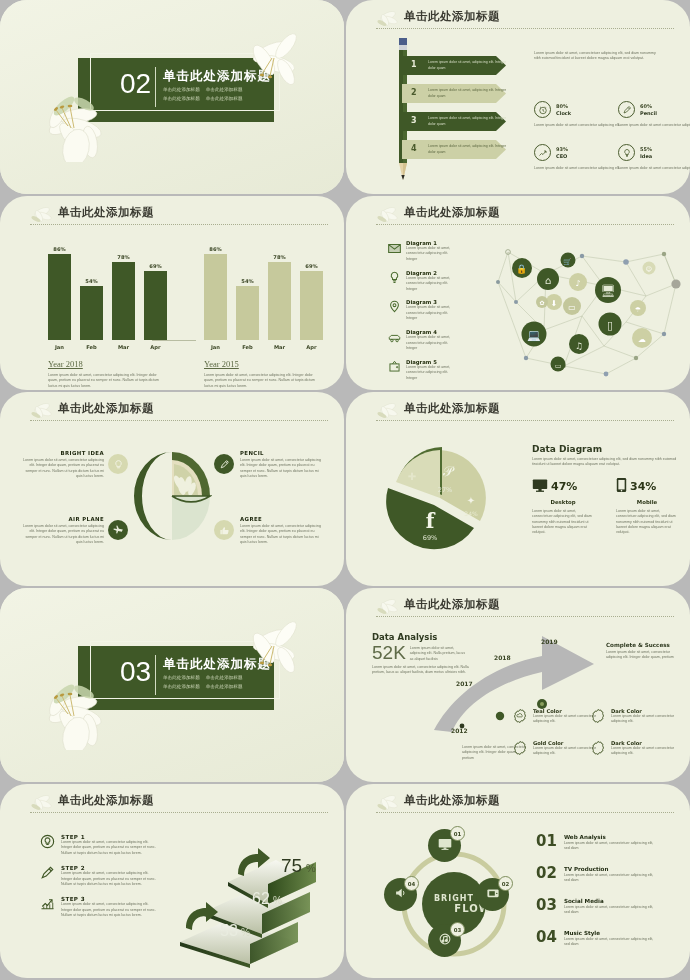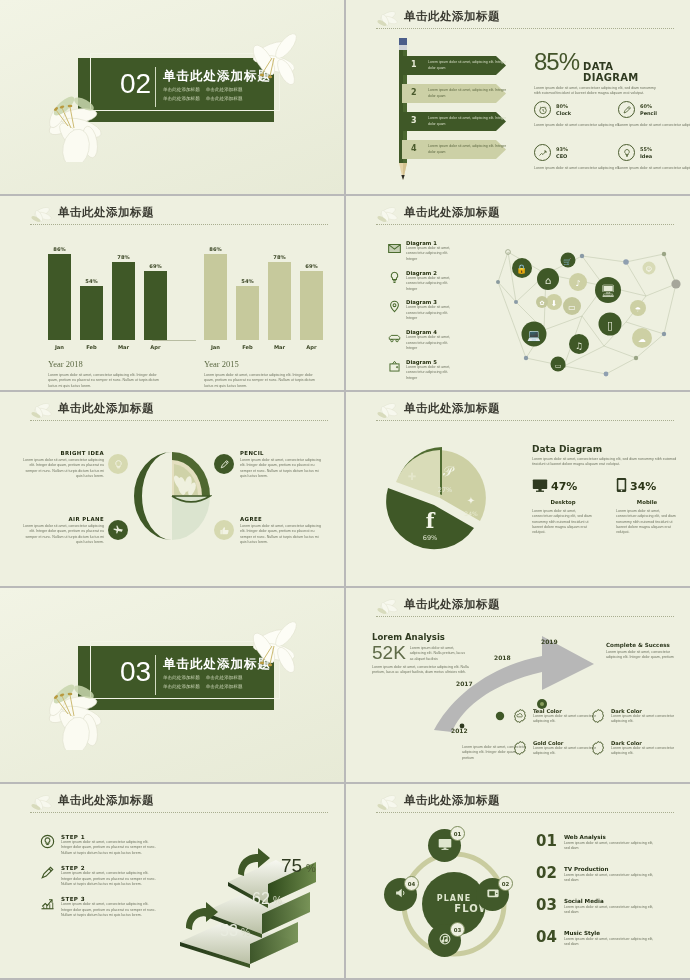--- a/index.html
+++ b/index.html
@@ -14,20 +14,21 @@
     display: grid;
     grid-template-columns: 344px 344px;
     grid-template-rows: repeat(5, 194px);
     gap: 2px;
     background: #b9b9b9;
   }
   .slide {
     position: relative;
     background: #eef0e0;
     overflow: hidden;
+    border-radius: 27px;
   }
   
   .stitle { position: absolute; top: 9px; left: 28px; right: 16px; height: 22px; }
   .stitle .txt {
     font-size: 11.5px; font-weight: bold; color: #3b3b32;
     letter-spacing: .5px; font-family: "DejaVu Sans", sans-serif;
     position: relative; z-index: 3; padding-left: 30px;
   }
   .stitle .dots {
     position: absolute; left: 2px; right: 0; top: 19px;
@@ -102,21 +103,21 @@
   .bval {
     position: absolute; bottom: 100%; left: 0; right: 0; text-align: center;
     font-size: 5.2px; font-weight: bold; color: #3a4524; padding-bottom: 2px;
     font-family: "DejaVu Sans", sans-serif;
   }
   .bcats { display: flex; gap: 9px; margin-top: 4px; }
   .bcats div {
     width: 23px; text-align: center; font-size: 5.2px; font-weight: bold; color: #3a4524;
     font-family: "DejaVu Sans", sans-serif;
   }
-  .yrlabel { font-size: 8.5px; color: #5d6a44; font-family: "Liberation Serif", serif; margin-top: 9px; }
+  .yrlabel { font-size: 8.5px; color: #5d6a44; font-family: "Liberation Serif", serif; margin-top: 9px; text-decoration: underline; }
   
   .dlist { position: absolute; left: 42px; top: 44px; width: 72px; }
   .ditem { display: flex; gap: 5px; margin-bottom: 7.5px; }
   .dicon { width: 13px; flex: 0 0 13px; color: #4a6b2e; }
   .dname { font-size: 5.3px; font-weight: bold; color: #25300f; font-family: "DejaVu Sans", sans-serif; }
   
   .ft { position: absolute; width: 82px; }
   .ft .h { font-size: 5.4px; font-weight: bold; color: #232c13; letter-spacing: .4px;
     font-family: "DejaVu Sans", sans-serif; }
   .ft .d { margin-top: 2px; }
@@ -285,24 +286,20 @@
       <div class="arrow">
         <svg class="bg" viewBox="0 0 104 19" preserveAspectRatio="none">
             <polygon points="0,0 94,0 104,9.5 94,19 0,19" fill="#ccd0a6"></polygon>
           </svg>
         <span class="n" style="color:#4a5a2c;">4</span>
         <span class="t" style="color:#5f6a44;">Lorem ipsum dolor sit amet, adipiscing elit. Integer dolor quam</span>
       </div>
     </div>
 
     <div style="position:absolute;left:188px;top:48px;width:130px;">
-      <div style="display:flex;align-items:baseline;gap:4px;">
-        <span class="big-pct">85%</span>
-        <span class="dd-label">DATA DIAGRAM</span>
-      </div>
       <div class="lorem" style="margin-top:3px;width:124px;">Lorem ipsum dolor sit amet, consectetuer adipiscing elit, sed diam nonummy nibh euismod tincidunt ut laoreet dolore magna aliquam erat volutpat.</div>
     </div>
 
     <div class="stat" style="left:188px;top:101px;">
       <div class="row">
         <div class="circ">
           <svg width="10" height="10" viewBox="0 0 20 20" fill="none" stroke="currentColor" stroke-width="1.6">
               <circle cx="10" cy="11" r="6.5"></circle>
               <path d="M10 8v3.5l2.5 1.5"></path>
               <path d="M6 3.5l-1.6 1.6M14 3.5l1.6 1.6"></path>
@@ -787,21 +784,21 @@
       </svg>
       <div class="txt">单击此处添加标题</div>
       <div class="dots"></div>
     </div>
 
     <svg style="position:absolute;left:84px;top:44px;width:170px;height:100px;" viewBox="0 0 170 100">
       <path d="M4 98 C22 64 60 34 112 24 L112 4 L164 32 L112 58 L112 40 C68 50 34 72 22 100 Z" fill="#b7b7b7"></path>
     </svg>
 
     <div style="position:absolute;left:26px;top:44px;width:104px;">
-      <div class="hd" style="font-size:8.5px;">Lorem Analysis</div>
+      <div class="hd" style="font-size:8.5px;">Data Analysis</div>
       <div style="display:flex;gap:4px;align-items:flex-start;margin-top:1px;">
         <span style="font-size:19px;color:#5f6b48;font-weight:300;line-height:20px;">52K</span>
         <span class="lorem" style="width:58px;padding-top:3px;">Lorem ipsum dolor sit amet, adipiscing elit. Nulla pretium, lacus ac aliquet facilisis</span>
       </div>
       <div class="lorem" style="margin-top:2px;width:100px;">Lorem ipsum dolor sit amet, consectetur adipiscing elit. Nulla pretium, lacus ac aliquet facilisis, diam metus ultricies nibh.</div>
     </div>
 
     <div class="yrtag" style="left:105px;top:139px;">2012</div>
     <div class="yrtag" style="left:110px;top:92px;">2017</div>
     <div class="yrtag" style="left:148px;top:66px;">2018</div>
@@ -968,21 +965,21 @@
       </svg>
       <div class="txt">单击此处添加标题</div>
       <div class="dots"></div>
     </div>
 
     <svg style="position:absolute;left:46px;top:58px;width:124px;height:124px;" viewBox="0 0 124 124">
       <circle cx="62" cy="62" r="50" fill="none" stroke="#c9cc9f" stroke-width="5"></circle>
     </svg>
 
     <div class="nodecirc" style="left:76px;top:88px;width:64px;height:64px;flex-direction:column;">
-      <span style="font-size:8px;font-weight:bold;letter-spacing:1px;font-family:'DejaVu Sans',sans-serif;">PLANE</span>
+      <span style="font-size:8px;font-weight:bold;letter-spacing:1px;font-family:'DejaVu Sans',sans-serif;">BRIGHT</span>
       <span style="font-size:10px;font-weight:bold;letter-spacing:1px;font-family:'DejaVu Sans',sans-serif;margin-left:37px;">FLOW</span>
     </div>
 
     <div class="nodecirc" style="left:82px;top:45px;width:33px;height:33px;">
       <span><svg width="14" height="14" viewBox="0 0 20 20" fill="currentColor">
             <rect x="1" y="3" width="18" height="12" rx="1"></rect>
             <rect x="8" y="15" width="4" height="2"></rect>
             <rect x="5" y="17" width="10" height="1.4"></rect>
           </svg></span>
     </div>

